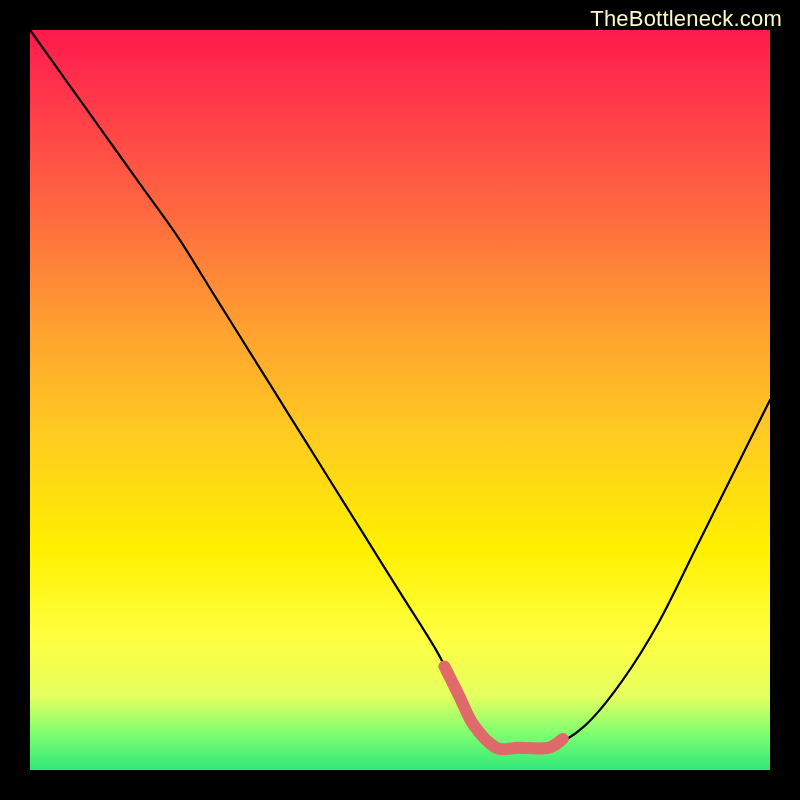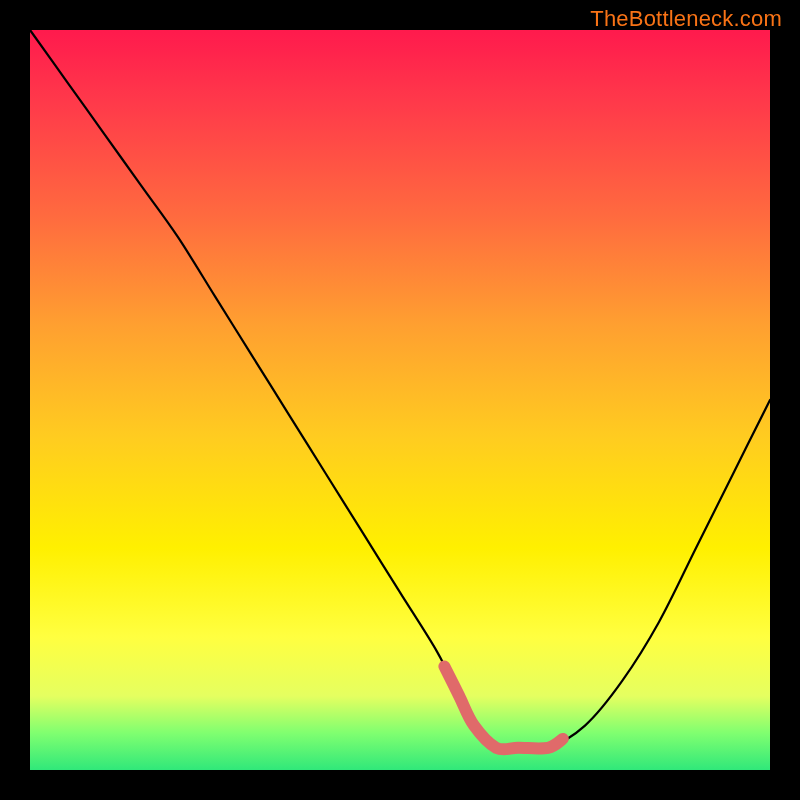--- a/index.html
+++ b/index.html
@@ -36,21 +36,21 @@
       #ffff40 82%,
       #e5ff60 90%,
       #80ff70 95%,
       #30e87a 100%
     );
   }
   .watermark {
     position: absolute;
     top: 6px;
     right: 18px;
-    color: #f97316;
+    color: #fef9c3;
     font-size: 22px;
     font-weight: 500;
     letter-spacing: 0.2px;
     user-select: none;
   }
   svg.curve {
     position: absolute;
     left: 0;
     top: 0;
     width: 740px;

